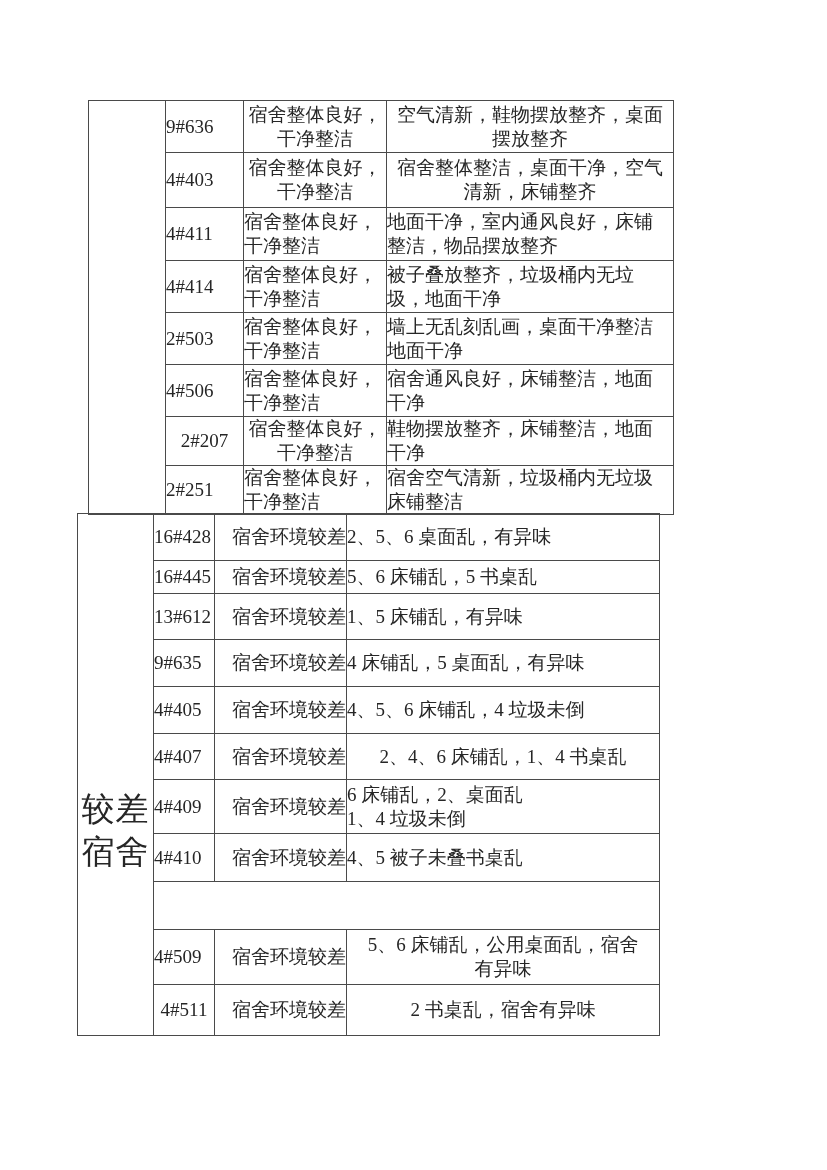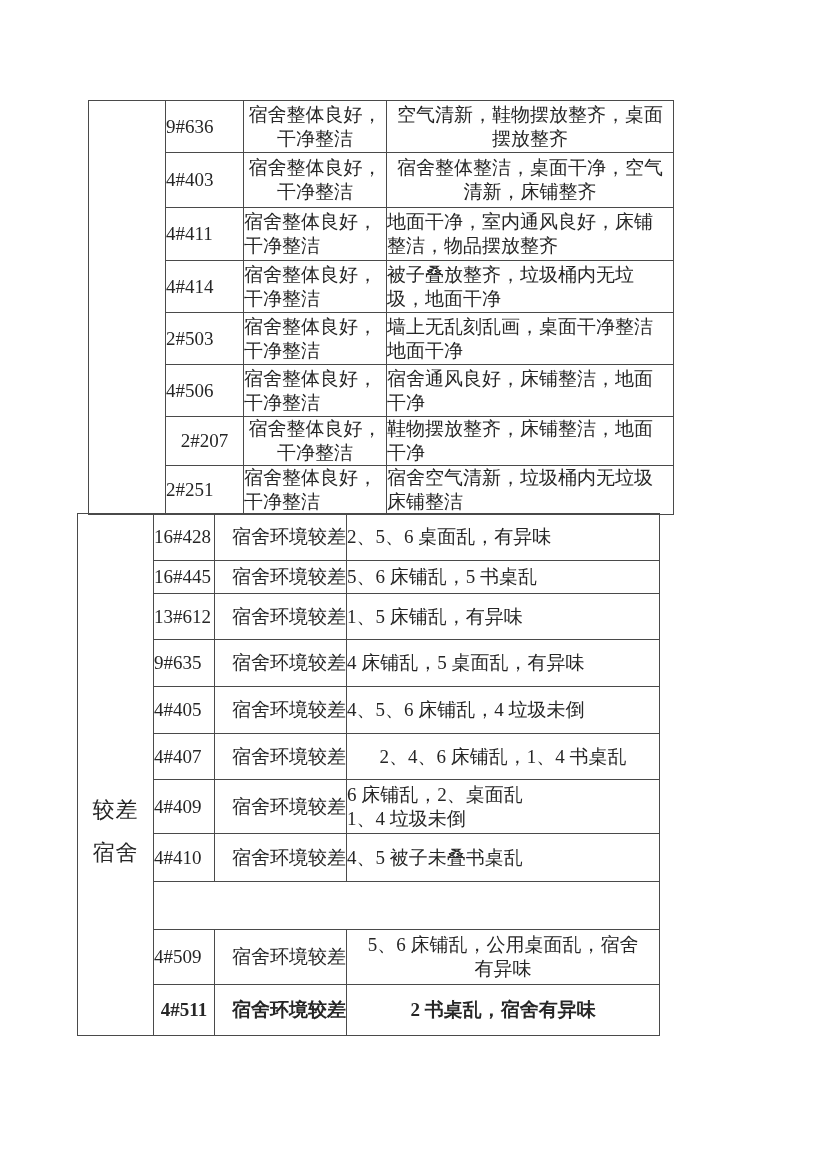--- a/index.html
+++ b/index.html
@@ -26,21 +26,21 @@
     overflow:hidden;
     padding:0;
   }
   
   #good-tbl{left:88px;top:100px;width:585px;border-radius:25px;}
   
   #poor-tbl{left:77px;top:513px;width:582px;}
 
   td.c-side{
     text-align:center;
-    font-size:22px;
+    font-size:33px;
     line-height:43px;
     letter-spacing:1px;
   }
   #poor-tbl td.c-side{padding-top:112px;}
 
   td.c-room{padding-left:4px;}
   td.c-status{padding-left:4px;}
   #poor-tbl td.c-status{padding-left:13px;text-align:right;}
   td.c-comment{padding-left:4px;padding-right:2px;}
   td.ac{text-align:center;padding-left:0 !important;padding-right:0 !important;}
@@ -172,21 +172,21 @@
         </tr>
         <tr style="height: 48px;">
           <td class="c-empty" colspan="3"></td>
         </tr>
         <tr style="height: 55px;">
           <td class="c-room">4#509</td>
           <td class="c-status">宿舍环境较差</td>
           <td class="c-comment ac">5、6 床铺乱，公用桌面乱，宿舍
 有异味</td>
         </tr>
-        <tr style="height: 51px; font-weight: bold;">
+        <tr style="height: 51px;">
           <td class="c-room ac">4#511</td>
           <td class="c-status ac">宿舍环境较差</td>
           <td class="c-comment ac">2 书桌乱，宿舍有异味</td>
         </tr>
       </tbody>
   </table>
 
 </div>
 
 </body></html>

